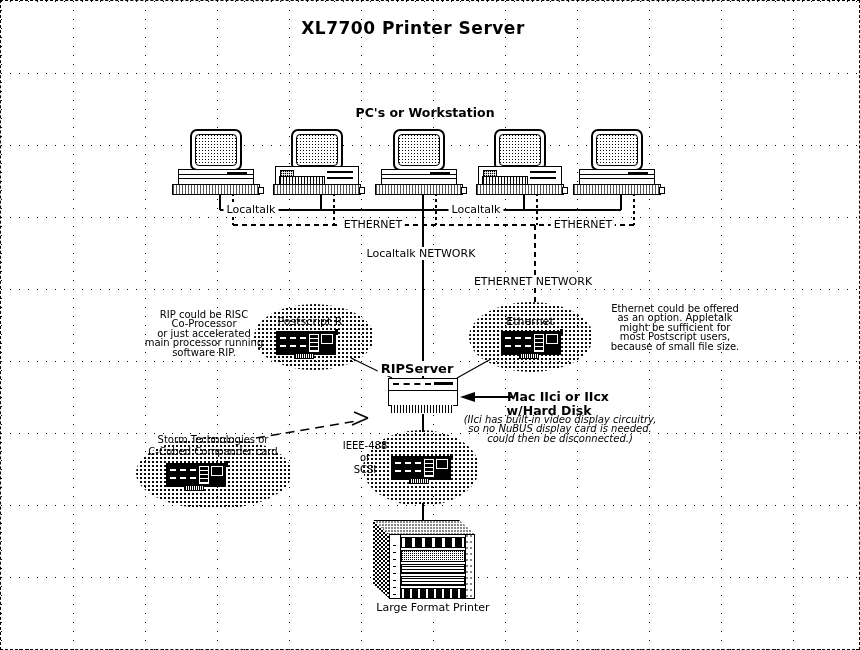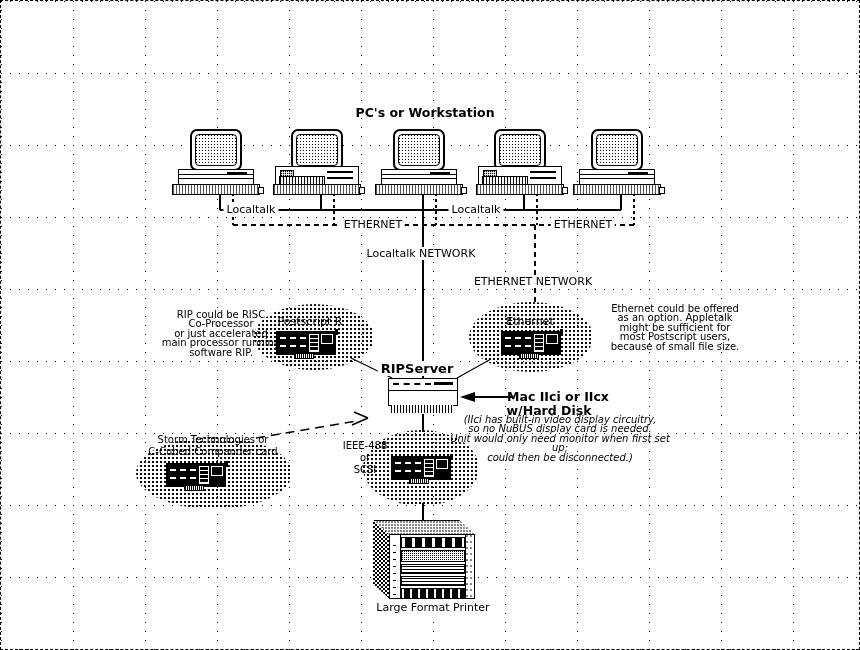--- a/index.html
+++ b/index.html
@@ -121,20 +121,21 @@
       <path d="M422,502V521" stroke-width="2"></path>
 
       <path d="M512,396H473" stroke-width="2"></path>
 
       <path d="M255,437L356,420" stroke-width="1.5" stroke-dasharray="9,6" shape-rendering="auto"></path>
       <path d="M367,417L353,411 M367,417L351,424" stroke-width="1.5" shape-rendering="auto"></path>
     </g>
     <polygon points="459,396 474,391 474,401" fill="#000"></polygon>
   </svg>
 
+  <div class="lbl b s17" style="left:412px;top:17px;">XL7700 Printer Server</div>
   <div class="lbl b s12" style="left:424px;top:104px;">PC's or Workstation</div>
 
   <div class="computer" style="left:171px;top:128px;">
     <div class="monitor">
         <div class="screen"></div>
       </div>
     <div class="base-mac">
         <div class="dash"></div>
       </div>
     <div class="keyboard">
@@ -192,21 +193,21 @@
       </div>
   </div>
 
   <div class="lbl s11" style="left:250px;top:202px;"><span class="bgw">Localtalk</span></div>
   <div class="lbl s11" style="left:475px;top:202px;"><span class="bgw">Localtalk</span></div>
   <div class="lbl s11" style="left:372px;top:217px;"><span class="bgw">ETHERNET</span></div>
   <div class="lbl s11" style="left:582px;top:217px;"><span class="bgw">ETHERNET</span></div>
   <div class="lbl s11" style="left:420px;top:246px;"><span class="bgw">Localtalk NETWORK</span></div>
   <div class="lbl s11" style="left:532px;top:274px;"><span class="bgw">ETHERNET NETWORK</span></div>
 
-  <div class="note" style="left:150px;top:309px;width:140px;">
+  <div class="note" style="left:133px;top:309px;width:140px;">
     <div>RIP could be RISC</div>
     <div>Co-Processor</div>
     <div>or just accelerated</div>
     <div>main processor running</div>
     <div>software RIP.</div>
   </div>
 
   <div class="cloud" style="left:253px;top:303px;width:120px;height:66px;"></div>
   <div class="lbl s11" style="left:309px;top:314px;">Postscript R</div>
   <div class="nucard" style="left:275px;top:330px;">
@@ -245,21 +246,20 @@
       <div class="sb-line"></div>
     </div>
     <div class="sb-grille"></div>
   </div>
 
   <div class="lbl b s12" style="left:557px;top:388px;text-align:center;">Mac IIci or IIcx</div>
   <div class="lbl b s12" style="left:548px;top:402px;">w/Hard Disk</div>
   <div class="note" style="left:448px;top:414px;width:222px;font-style:italic;">
     <div>(IIci has built-in video display circuitry,</div>
     <div>so no NuBUS display card is needed.</div>
-    <div>Unit would only need monitor when first set up;</div>
     <div>could then be disconnected.)</div>
   </div>
 
   <div class="cloud" style="left:135px;top:436px;width:156px;height:72px;"></div>
   <div class="lbl s10" style="left:212px;top:434px;">Storm Technologies or</div>
   <div class="lbl s10" style="left:212px;top:446px;">C-Cubed Compander card</div>
   <div class="nucard" style="left:165px;top:462px;">
     <div class="d1"></div>
       <div class="d2"></div>
     <div class="chipcol"></div>

